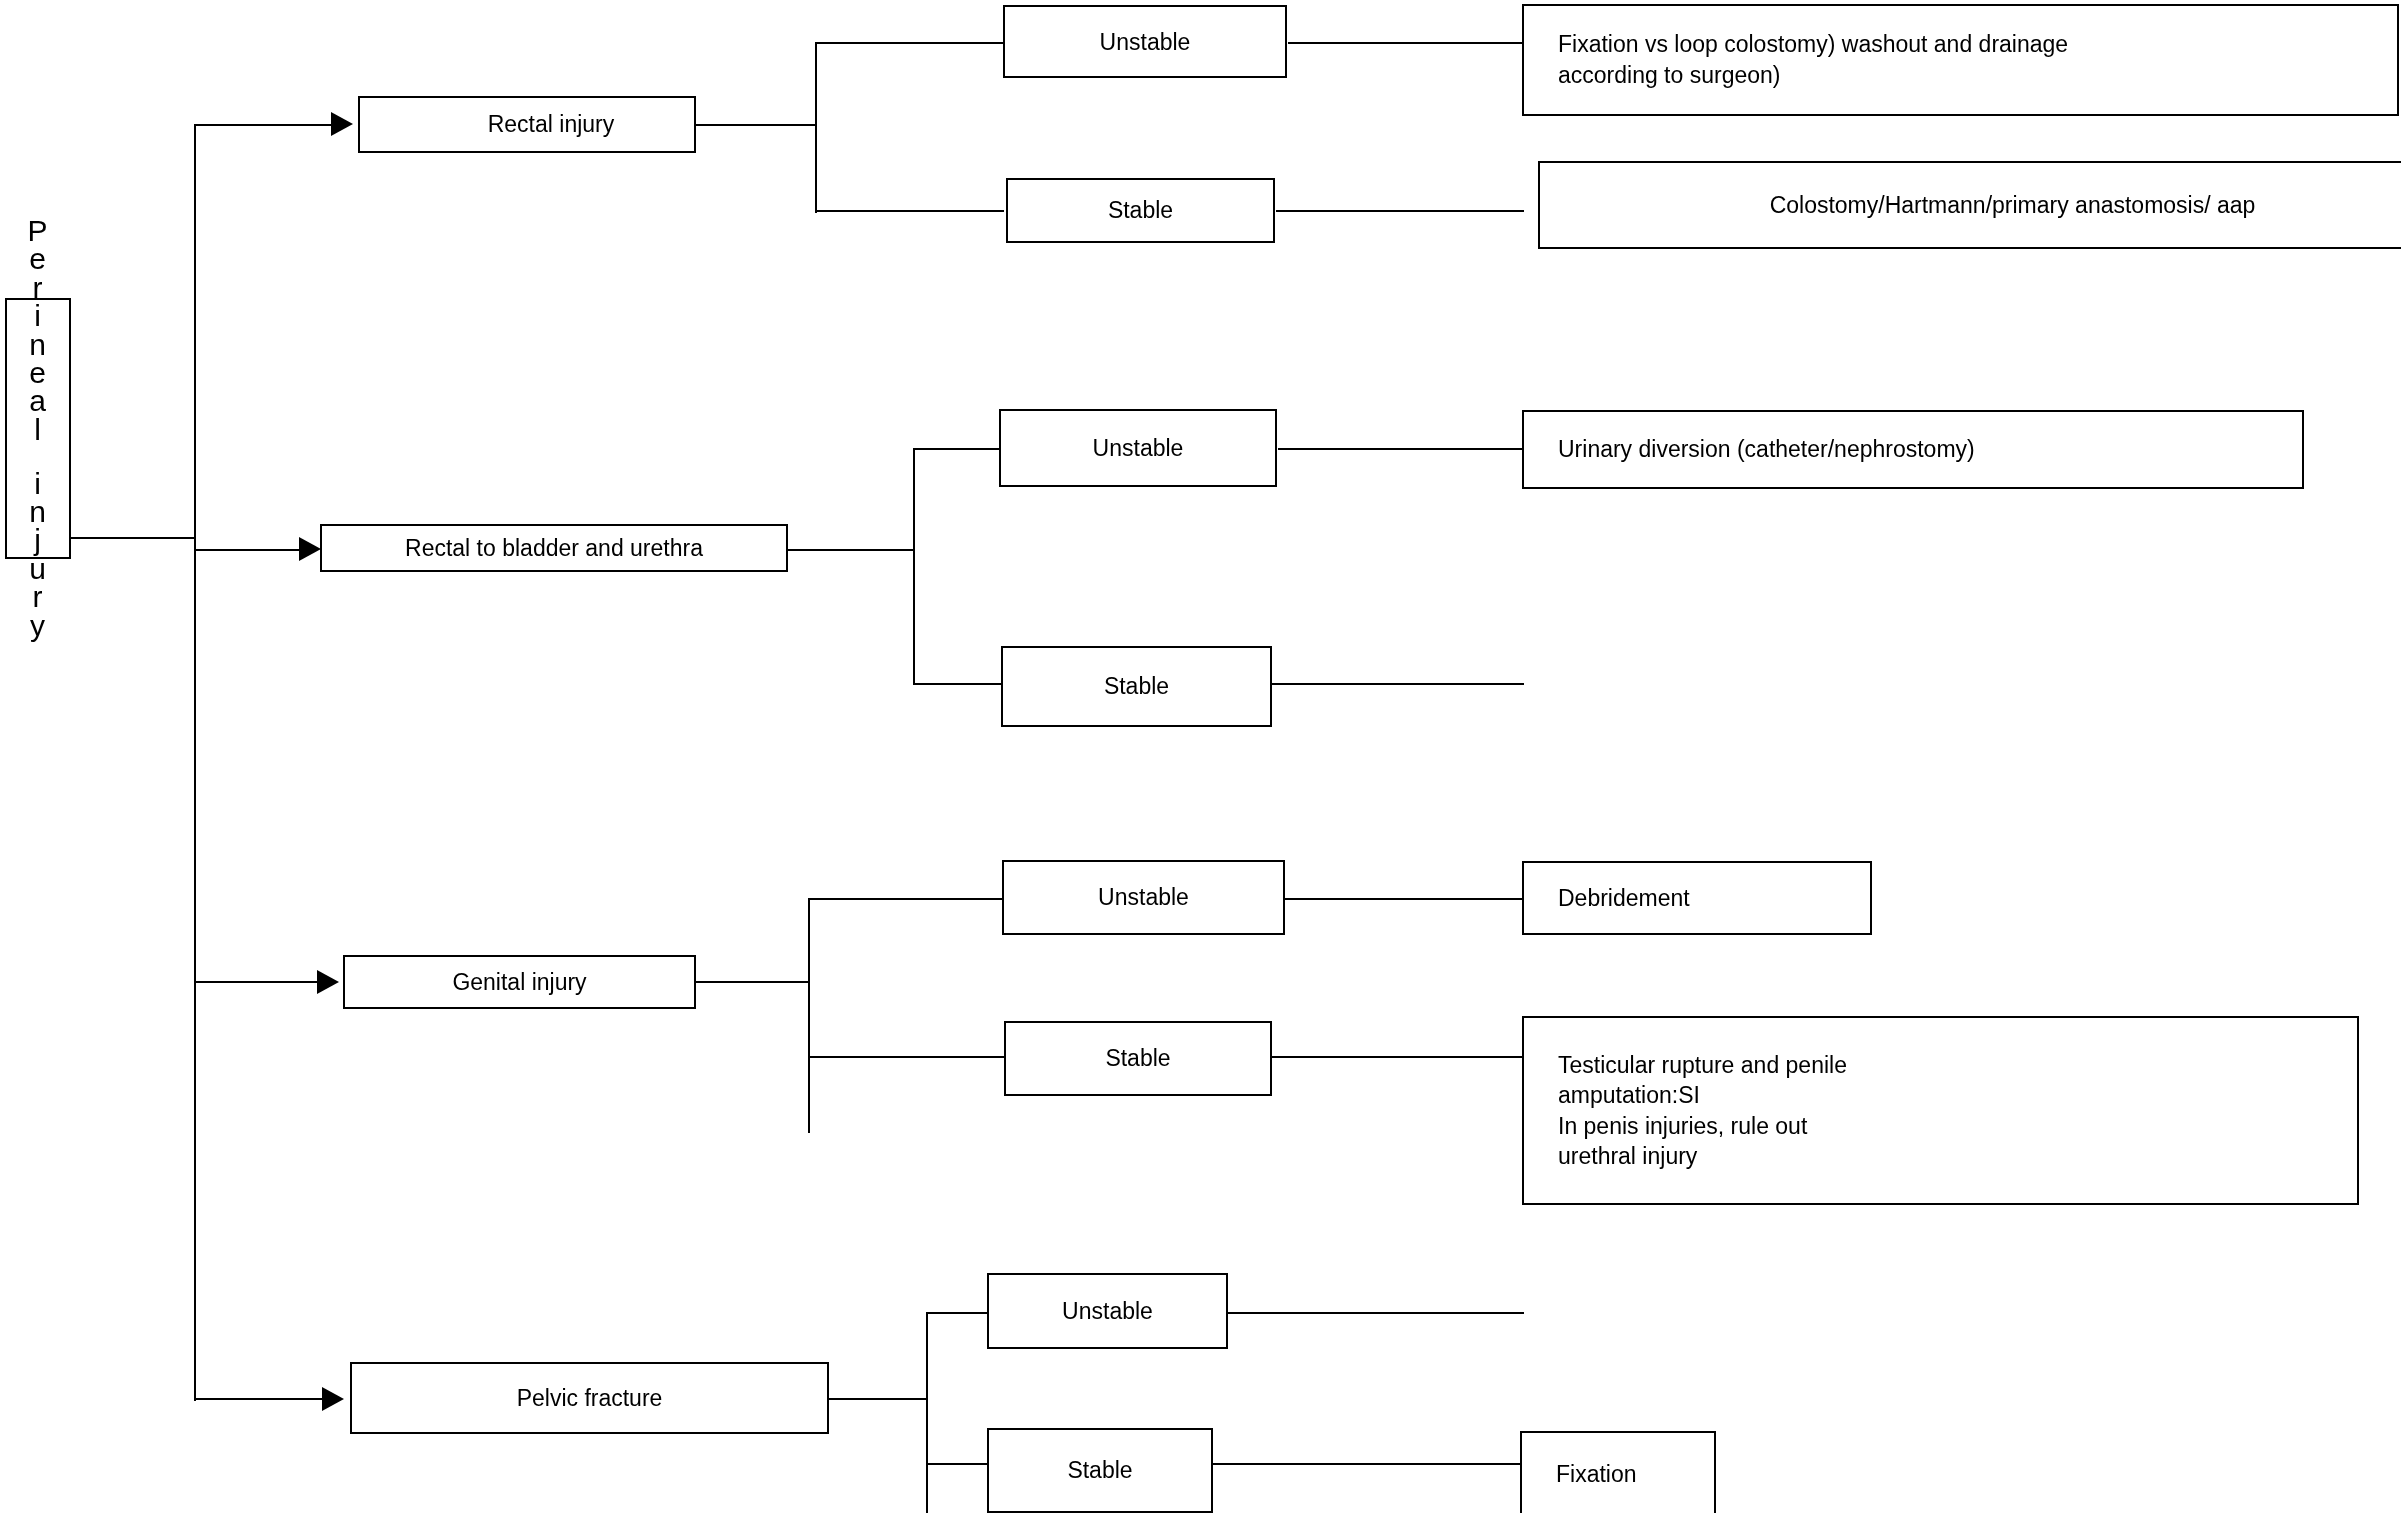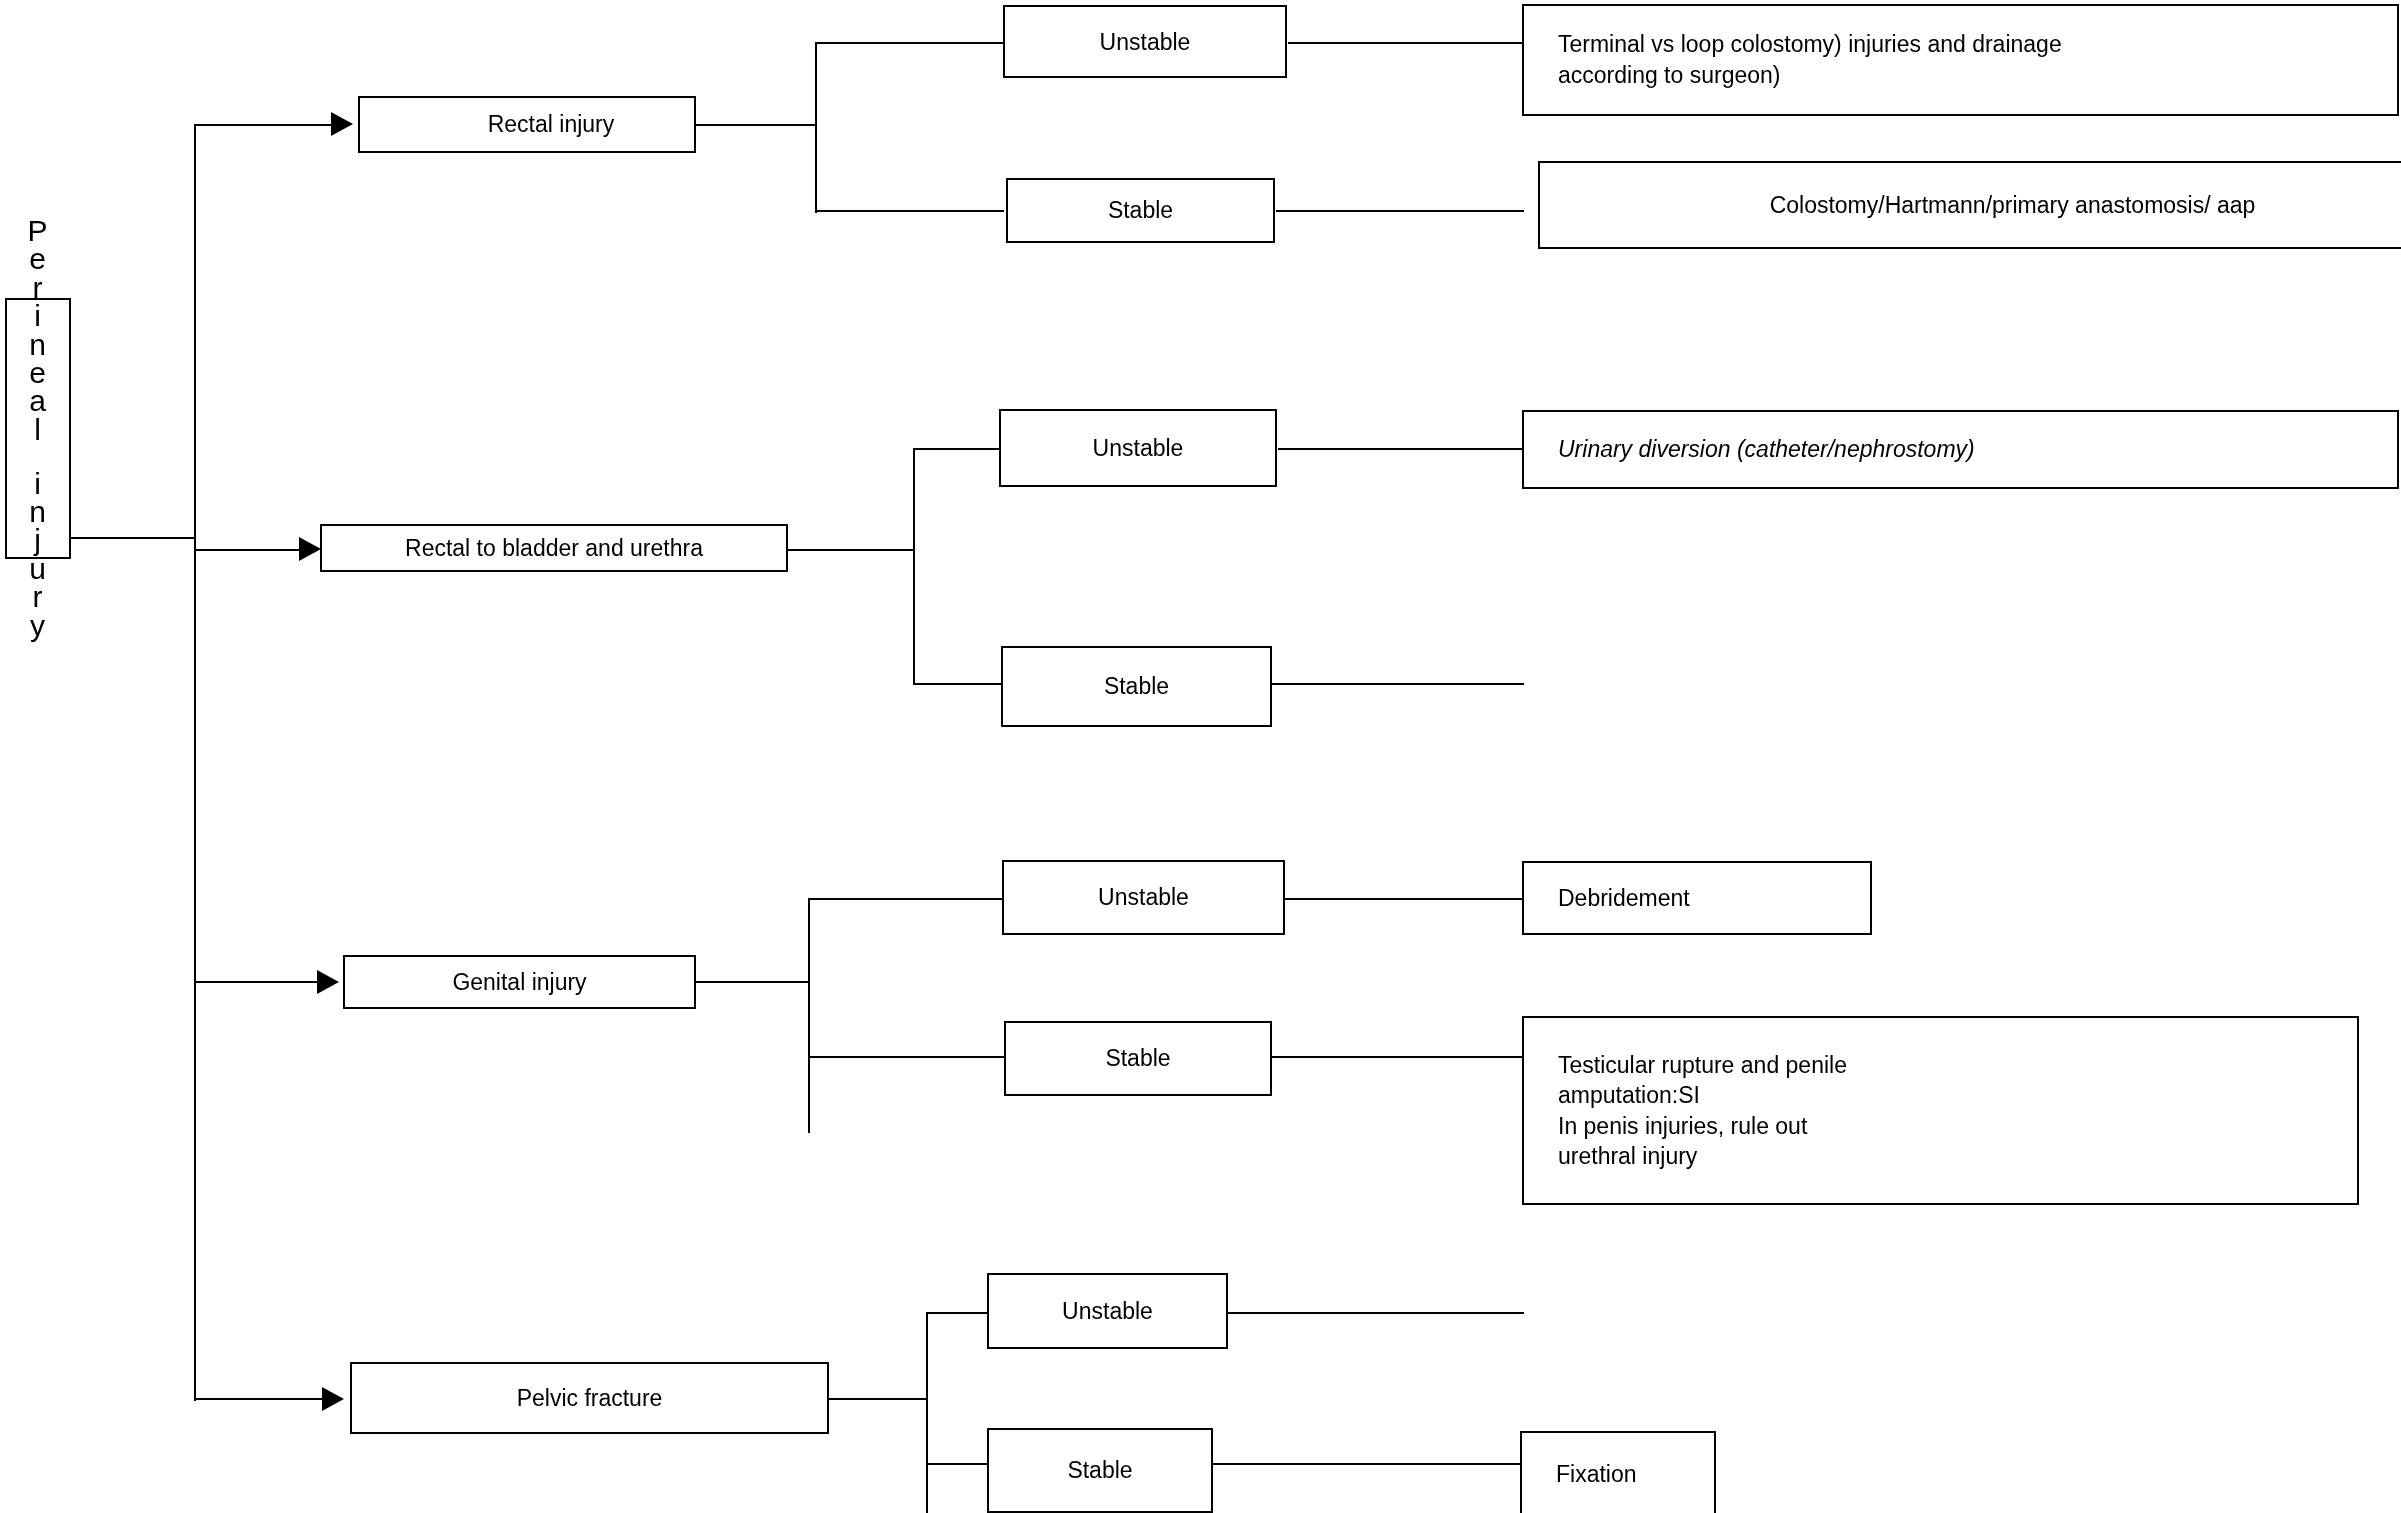--- a/index.html
+++ b/index.html
@@ -114,21 +114,21 @@
     <span class="txt">Unstable</span>
   </div>
   <div class="node center" style="left:1006px; top:178px; width:269px; height:65px;">
     <span class="txt">Stable</span>
   </div>
 
   <div class="h" style="left:1288px; top:42px; width:236px;"></div>
   <div class="h" style="left:1276px; top:210px; width:248px;"></div>
 
   <div class="node leftpad" style="left:1522px; top:3.7px; width:877px; height:112px;">
-    <span class="txt">Terminal vs loop colostomy) injuries and drainage
+    <span class="txt">Fixation vs loop colostomy) washout and drainage
 according to surgeon)</span>
   </div>
   <div class="node center" style="left:1522px; top:161px; width:949px; height:88px;margin-left:16px;">
     <span class="txt">Colostomy/Hartmann/primary anastomosis/ aap</span>
   </div>
 
   <div class="h" style="left:194px; top:549px; width:112px;"></div>
   <div class="arrow" style="left:299px; top:537px;"></div>
 
   <div class="node center" style="left:320px; top:524px; width:468px; height:48px;">
@@ -143,21 +143,21 @@
   <div class="node center" style="left:999px; top:409px; width:278px; height:78px;">
     <span class="txt">Unstable</span>
   </div>
   <div class="node center" style="left:1001px; top:646px; width:271px; height:81px;">
     <span class="txt">Stable</span>
   </div>
 
   <div class="h" style="left:1278px; top:448px; width:246px;"></div>
   <div class="h" style="left:1272px; top:683px; width:252px;"></div>
 
-  <div class="node leftpad" style="left:1522px; top:410px; width:877px; height:79px;font-style:italic;">
+  <div class="node leftpad" style="left:1522px; top:410px; width:782px; height:79px;">
     <span class="txt">Urinary diversion (catheter/nephrostomy)</span>
   </div>
 
   <div class="h" style="left:194px; top:981px; width:129px;"></div>
   <div class="arrow" style="left:317px; top:970px;"></div>
 
   <div class="node center" style="left:343px; top:955px; width:353px; height:54px;">
     <span class="txt">Genital injury</span>
   </div>
 

